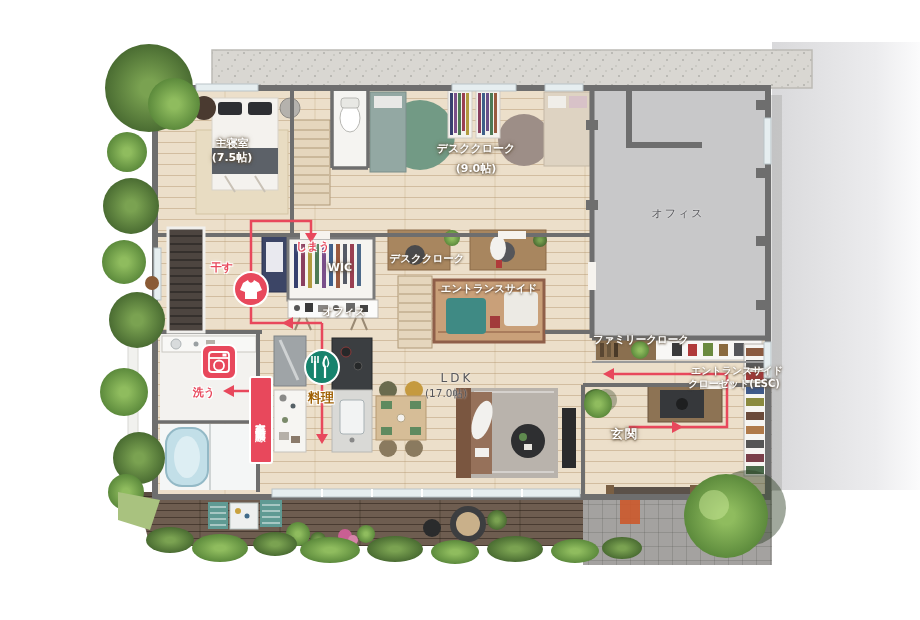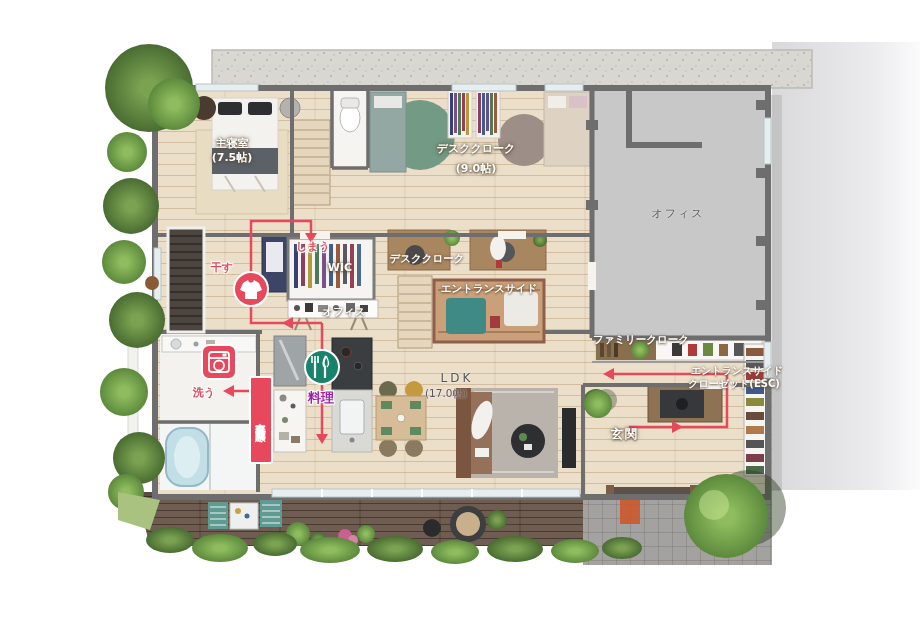--- a/index.html
+++ b/index.html
@@ -8,21 +8,21 @@
   #stage svg{position:absolute;left:0;top:0;}
   .lbl{position:absolute;transform:translate(-50%,-50%);white-space:nowrap;
        font-family:"DejaVu Sans",sans-serif;font-size:11px;line-height:1;}
   .lbl.white{color:#fff;font-weight:bold;
        text-shadow:0 0 3px rgba(92,76,54,.95),0 1px 2px rgba(92,76,54,.8),0 0 5px rgba(92,76,54,.5);}
   .lbl.soft{color:#fff;font-weight:bold;font-size:10.5px;
        text-shadow:0 0 3px rgba(92,76,54,.9),0 1px 2px rgba(92,76,54,.7);}
   .lbl.dark{color:#56565a;font-weight:normal;text-shadow:0 0 2px rgba(255,255,255,.9);}
   .lbl.red{color:#e8485c;font-weight:bold;font-size:11px;
        text-shadow:-1px -1px 0 #fff,1px -1px 0 #fff,-1px 1px 0 #fff,1px 1px 0 #fff,0 0 4px #fff;}
-  .lbl.green{color:#a21caf;font-weight:bold;font-size:13px;
+  .lbl.green{color:#a16207;font-weight:bold;font-size:13px;
        text-shadow:-1px -1px 0 #fff,1px -1px 0 #fff,-1px 1px 0 #fff,1px 1px 0 #fff,0 0 4px #fff;}
   .lbl.ldk{font-size:12px;letter-spacing:3px;margin-left:11px;}
   .lbl.genkan{font-size:12px;letter-spacing:2px;}
   .lbl.office{letter-spacing:2px;}
   .lbl.tiny{font-size:10px;}
   .vlabel{position:absolute;transform:translate(-50%,-50%);writing-mode:vertical-rl;
        color:#fff;font-size:10.5px;font-weight:bold;letter-spacing:2px;white-space:nowrap;
        font-family:"DejaVu Sans",sans-serif;}
 </style>
 </head>

